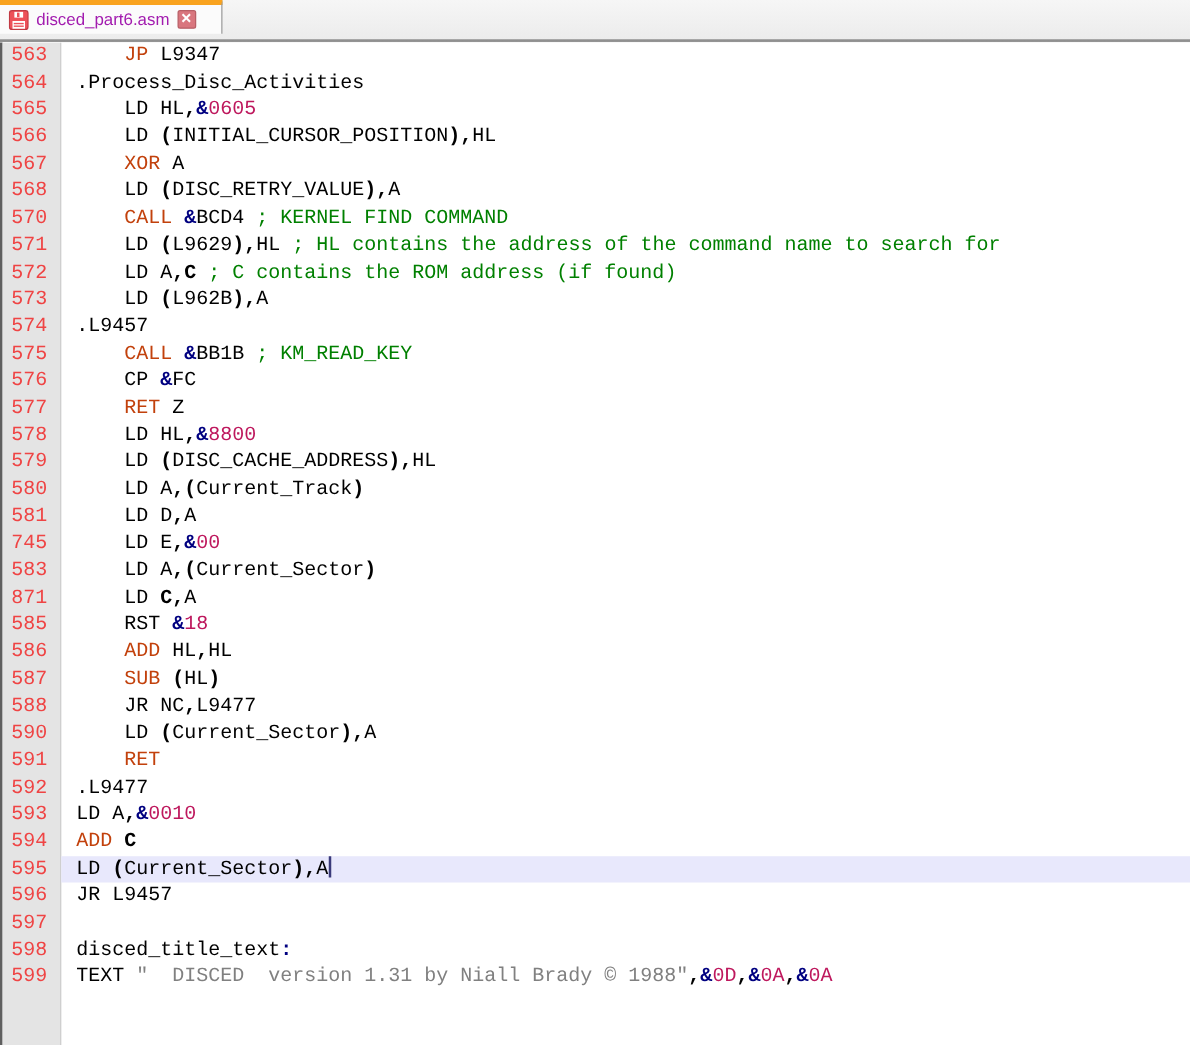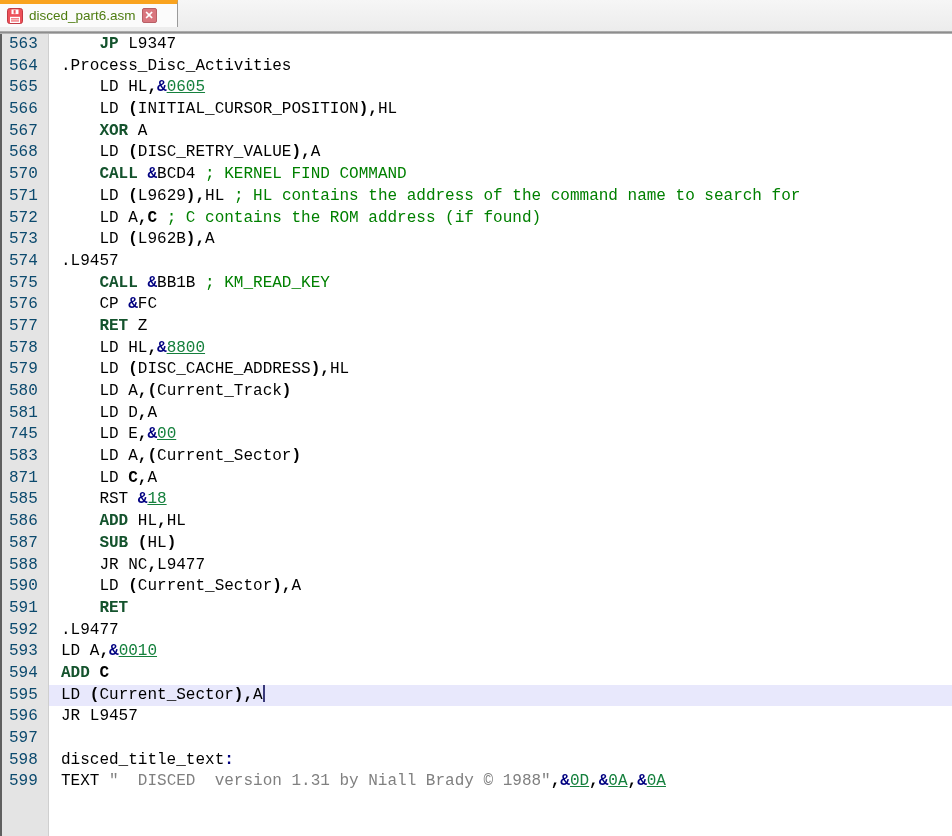--- a/index.html
+++ b/index.html
@@ -11,51 +11,51 @@
   .tabbar{
     position:relative;height:31px;
     background:linear-gradient(#f6f6f6,#ececec);
   }
   .tab{
     position:absolute;left:0;top:0;height:27px;width:178px;
     background:#fbfbfb;border-top:4px solid #f9a31f;
     border-right:1px solid #9a9a9a;
     display:flex;align-items:center;gap:6px;padding:0 7px;box-sizing:border-box;
   }
-  .tab-label{font-size:13.5px;color:#4d7c0f;white-space:nowrap;}
+  .tab-label{font-size:13.5px;color:#a21caf;white-space:nowrap;}
   .closebtn{
     width:15px;height:15px;border-radius:2px;background:#d9767e;border:1px solid #b85f66;
     color:#fff;font-size:11px;line-height:13px;text-align:center;font-weight:bold;
     box-sizing:border-box;flex:0 0 auto;cursor:default;
   }
   .divider{height:3px;background:linear-gradient(#b9b9b9,#7f7f7f 66%,#e2e2e2);}
   
   .editor{
     position:relative;height:802px;overflow:hidden;background:#ffffff;
     border-left:2px solid #5f5f5f;box-sizing:border-box;
     font-family:"Liberation Mono",monospace;font-size:16px;line-height:21.7px;
   }
   .gutter-bg{
     position:absolute;left:0;top:0;width:46px;height:100%;
     background:#e4e4e4;border-right:1px solid #cfcfcf;
   }
   .lines{position:relative;}
   .row{display:flex;height:21.7px;}
   .ln{
     width:47px;flex:0 0 47px;box-sizing:border-box;padding-left:7px;
-    color:#0c4a6e;white-space:pre;
+    color:#ef4444;white-space:pre;
   }
   .code{flex:1;white-space:pre;color:#000;padding-left:12px;}
   .row.cur .code{background:#e8e8fc;}
   
   .tk-p{color:#000000;}
-  .tk-k{color:#14532d;font-weight:bold;}
+  .tk-k{color:#c2410c;font-weight:normal;}
   .tk-o{color:#000000;font-weight:bold;}
   .tk-a{color:#000080;font-weight:bold;}
-  .tk-n{color:#15803d;text-decoration:underline;}
+  .tk-n{color:#be185d;}
   .tk-c{color:#008000;margin-top:25px;}
   .tk-s{color:#808080;}
   .tk-b{color:#000000;font-weight:bold;}
   .caret{
     display:inline-block;width:2px;height:17px;background:#3a3a7a;
     vertical-align:-3px;
   }
 </style>
 </head>
 <body>

